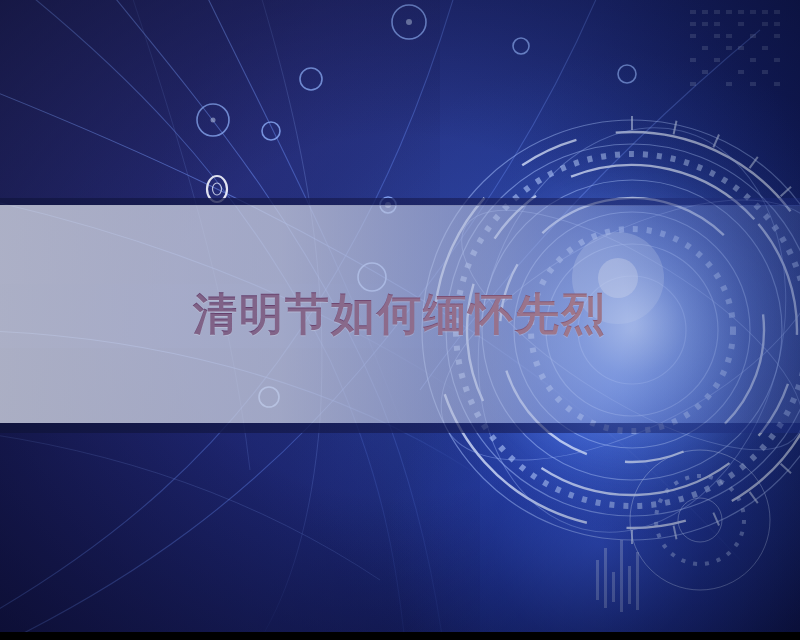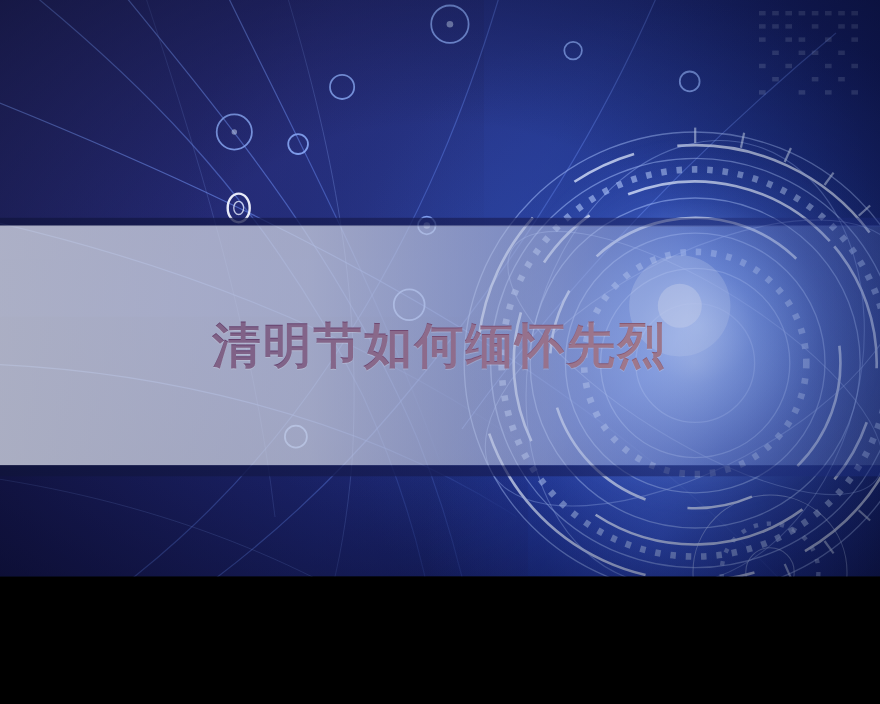--- a/index.html
+++ b/index.html
@@ -3,21 +3,21 @@
 <meta charset="utf-8">
 <style>
   html, body {
     margin: 0;
     padding: 0;
     background: #000;
   }
   #stage {
     position: relative;
     width: 800px;
-    height: 524px;
+    height: 632px;
     overflow: hidden;
     font-family: "Liberation Sans", sans-serif;
     background: #101a4a;
   }
 
   
   .bg-base {
     position: absolute;
     inset: 0;
     background:

